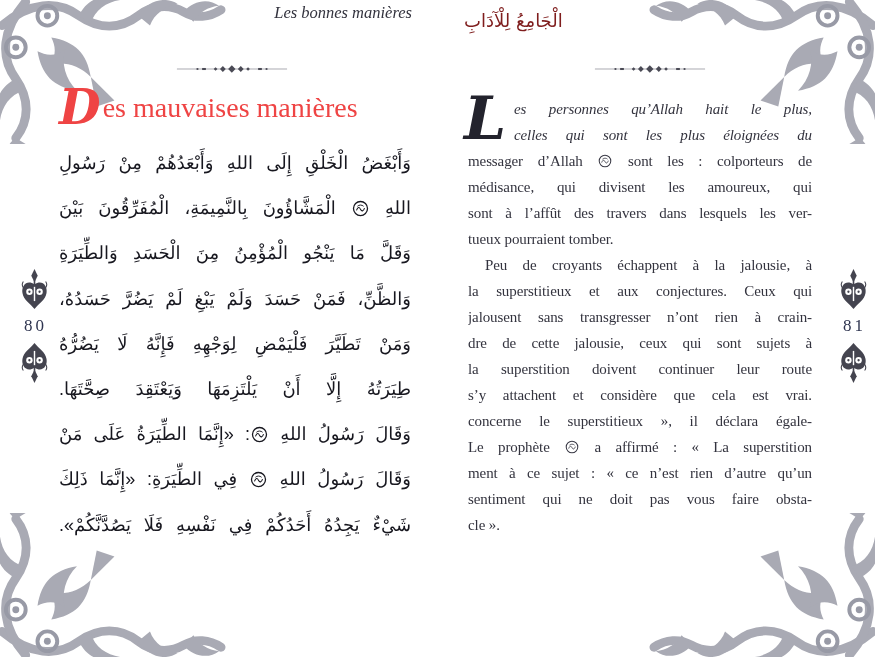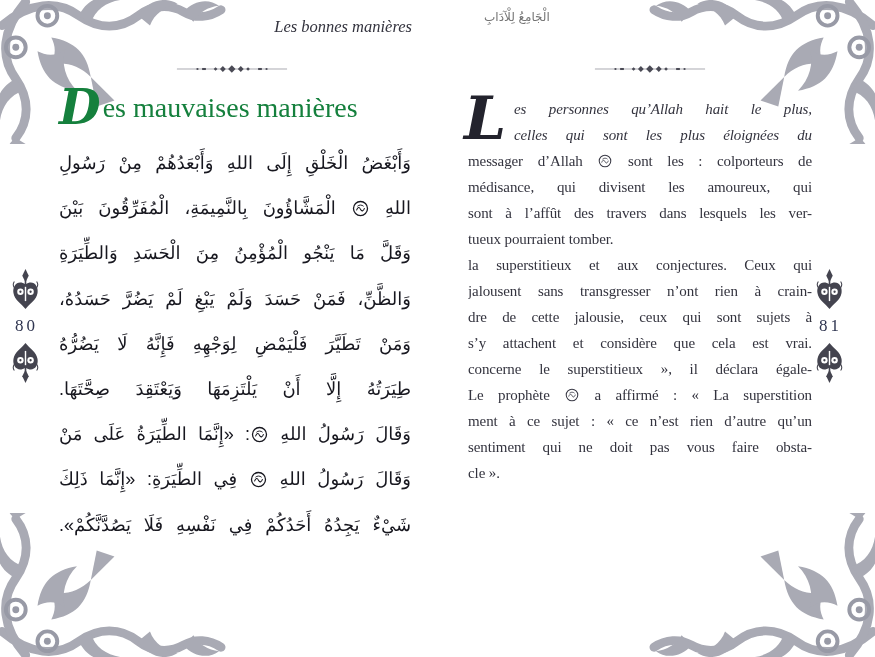--- a/index.html
+++ b/index.html
@@ -9,40 +9,40 @@
   .defs{position:absolute;width:0;height:0;}
 
   
   .corner{position:absolute;width:232px;height:148px;}
   .corner.tl{top:-4px;left:-4px;}
   .corner.tr{top:-4px;right:-4px;transform:scaleX(-1);}
   .corner.bl{bottom:-4px;left:-4px;transform:scaleY(-1);}
   .corner.br{bottom:-4px;right:-4px;transform:scale(-1,-1);}
 
   
-  .run-fr{position:absolute;top:17px;left:212px;width:200px;text-align:right;
+  .run-fr{position:absolute;top:3px;left:212px;width:200px;text-align:right;
           font-style:italic;font-size:16.5px;color:#33333e;}
-  .run-ar{position:absolute;top:10px;left:484px;direction:rtl;
-          font-family:"DejaVu Sans",sans-serif;font-size:12px;color:#737373;}
+  .run-ar{position:absolute;top:10px;left:464px;direction:rtl;
+          font-family:"DejaVu Sans",sans-serif;font-size:18px;color:#7f1d1d;}
 
   
   .divider{position:absolute;top:63px;width:112px;height:12px;}
   .div-l{left:176px;} .div-r{left:594px;}
 
   
   .margin{position:absolute;top:269px;width:44px;display:flex;flex-direction:column;
-          gap:6px;}
-  .margin-l{left:12px;} .margin-r{right:15px;}
+          align-items:center;gap:6px;}
+  .margin-l{left:12px;} .margin-r{right:0;}
   .fleuron{width:27px;height:41px;}
   .flip{transform:scaleY(-1);}
   .pagenum{font-size:17px;letter-spacing:3px;color:#2f3550;padding-left:3px;}
 
   
   .col-left{position:absolute;left:59px;top:84px;width:352px;}
-  .chapter-title{font-size:28px;line-height:48px;color:#15803d;white-space:nowrap;}
+  .chapter-title{font-size:28px;line-height:48px;color:#ef4444;white-space:nowrap;}
   .t-init{font-family:"DejaVu Serif",serif;font-weight:bold;font-style:italic;
           font-size:48px;line-height:30px;vertical-align:-7px;margin-right:2px;}
   .arabic{margin-top:9px;direction:rtl;font-family:Liberation Sans, sans-serif;
           font-size:18px;color:#17171f;}
   .ar-line{height:45.2px;line-height:45.2px;overflow:hidden;
            text-align:justify;text-align-last:justify;}
 
   
   .col-right{position:absolute;left:468px;top:96px;width:344px;font-size:15px;
              color:#33333e;letter-spacing:-0.1px;}
@@ -201,23 +201,25 @@
     <div class="fr-line dc-pad">es personnes qu’Allah hait le plus,</div>
         <div class="fr-line dc-pad">celles qui sont les plus éloignées du</div>
         <div class="fr-line">messager d’Allah <span class="pbuh"><svg viewBox="0 0 16 16">
               <use href="#pbuh-seal"></use>
             </svg></span> sont les : colporteurs de</div>
         <div class="fr-line">médisance, qui divisent les amoureux, qui</div>
         <div class="fr-line">sont à l’affût des travers dans lesquels les ver-</div>
         <div class="fr-line line-last">tueux pourraient tomber.</div>
       </div>
     <div class="para">
+        <div class="fr-line p-indent">Peu de croyants échappent à la jalousie, à</div>
         <div class="fr-line">la superstitieux et aux conjectures. Ceux qui</div>
         <div class="fr-line">jalousent sans transgresser n’ont rien à crain-</div>
         <div class="fr-line">dre de cette jalousie, ceux qui sont sujets à</div>
+        <div class="fr-line">la superstition doivent continuer leur route</div>
         <div class="fr-line">s’y attachent et considère que cela est vrai.</div>
         <div class="fr-line">concerne le superstitieux », il déclara égale-</div>
         <div class="fr-line">Le prophète <span class="pbuh"><svg viewBox="0 0 16 16">
               <use href="#pbuh-seal"></use>
             </svg></span> a affirmé : « La superstition</div>
         <div class="fr-line">ment à ce sujet : « ce n’est rien d’autre qu’un</div>
         <div class="fr-line">sentiment qui ne doit pas vous faire obsta-</div>
         <div class="fr-line line-last">cle ».</div>
       </div>
   </div>

